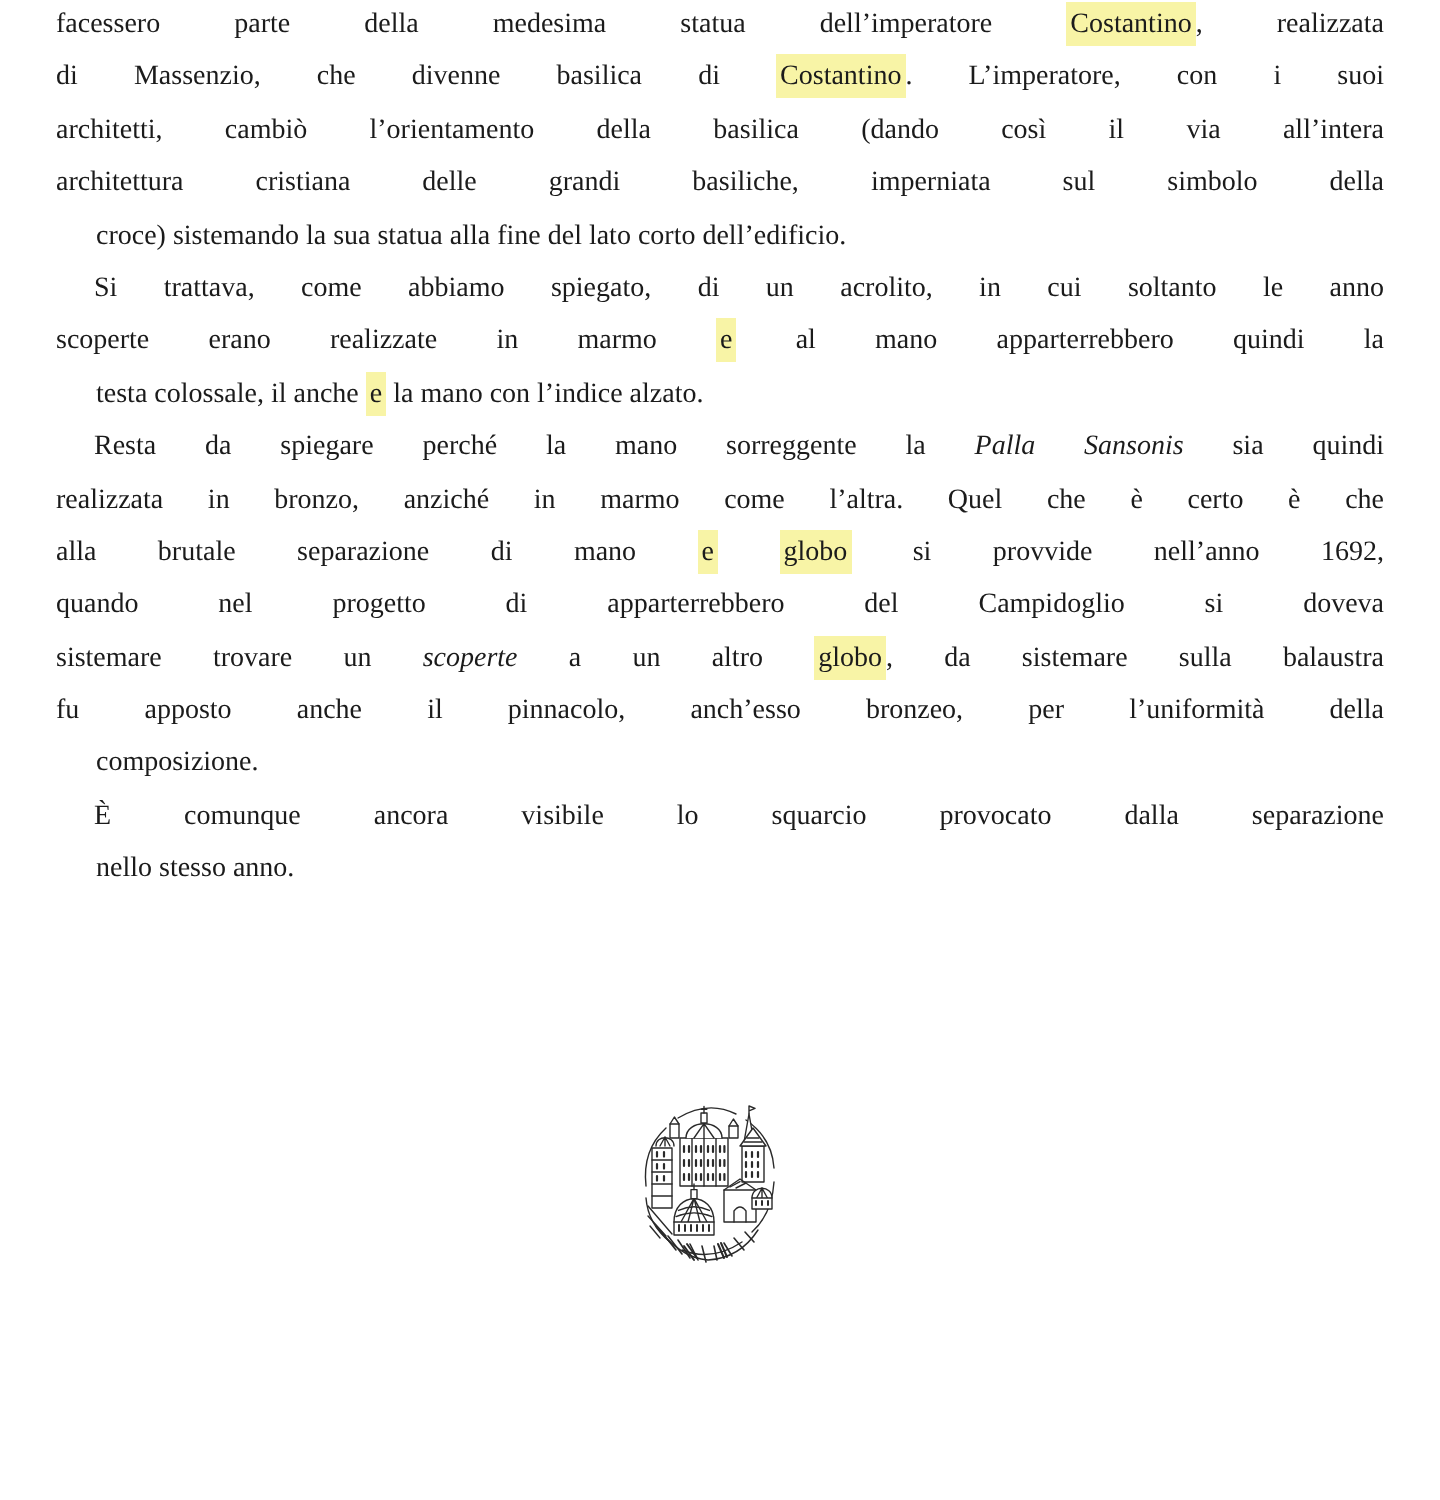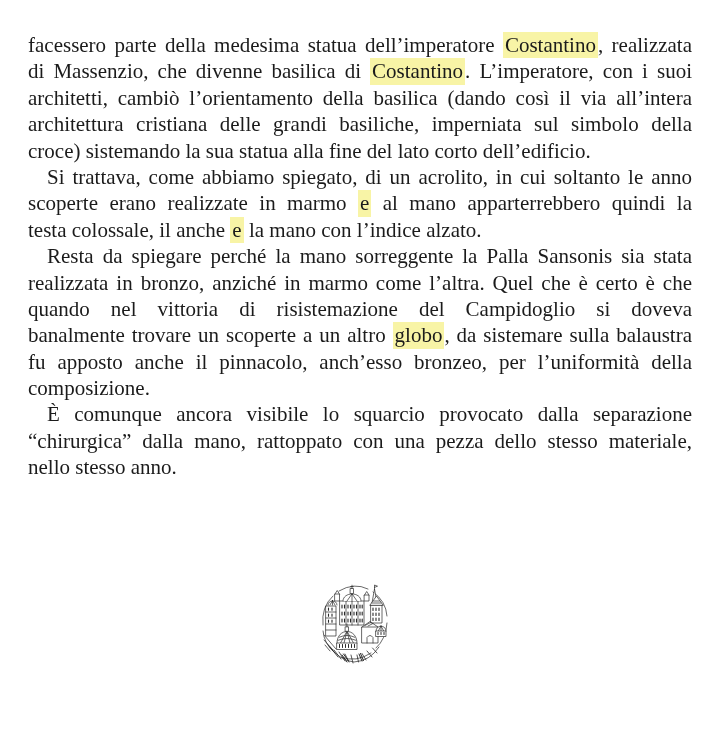--- a/index.html
+++ b/index.html
@@ -7,42 +7,43 @@
     width: 720px; height: 750px;
     background: var(--bg-color, #ffffff);
     overflow: hidden;
   }
   .page {
     position: relative;
     width: 720px; height: 750px;
     background: var(--bg-color, #ffffff);
   }
   .text-block {
-    padding: 32px 28px 0 28px;
+    padding: 0 28px 0 28px;
     font-family: "Liberation Serif", "DejaVu Serif", serif;
-    font-size: 21px;
+    font-size: 14px;
     line-height: 26.4px;
     color: var(--text-color, #1b1b1b);
   }
   .paragraph { margin: 0; }
   .line {
     height: 26.4px;
     overflow: hidden;
     text-align: justify;
     text-align-last: justify;
   }
   .line.last {
     text-align-last: left;
+    margin-left: 20px;
   }
   .line.indent { text-indent: 19px; }
   .hl {
     background: var(--hl-color, #f8f4a6);
     padding: 4px 2px 3px 2px;
   }
-  .it { }
+  .it { font-style: italic; }
   .ornament {
     margin: 98px 0 0 316px;
     width: 76px; height: 86px;
   }
   .ornament svg { display: block; }
 </style>
 </head>
 <body>
 
 <main class="page">
@@ -53,30 +54,30 @@
         <div class="line"><span>architetti, cambiò l’orientamento della basilica (dando così il via all’intera</span></div>
         <div class="line"><span>architettura cristiana delle grandi basiliche, imperniata sul simbolo della</span></div>
         <div class="line last"><span>croce) sistemando la sua statua alla fine del lato corto dell’edificio.</span></div>
       </div>
       <div class="paragraph">
         <div class="line indent"><span>Si trattava, come abbiamo spiegato, di un acrolito, in cui soltanto le anno</span></div>
         <div class="line"><span>scoperte erano realizzate in marmo </span><span class="hl">e</span><span> al mano apparterrebbero quindi la</span></div>
         <div class="line last"><span>testa colossale, il anche </span><span class="hl">e</span><span> la mano con l’indice alzato.</span></div>
       </div>
       <div class="paragraph">
-        <div class="line indent"><span>Resta da spiegare perché la mano sorreggente la </span><span class="it">Palla Sansonis</span><span> sia stata</span></div>
+        <div class="line indent"><span>Resta da spiegare perché la mano sorreggente la </span><span class="it">Palla Sansonis</span><span> sia quindi</span></div>
         <div class="line"><span>realizzata in bronzo, anziché in marmo come l’altra. Quel che è certo è che</span></div>
-        <div class="line"><span>quando nel vittoria di risistemazione del Campidoglio si doveva</span></div>
-        <div class="line"><span>banalmente trovare un </span><span class="it">scoperte</span><span> a un altro </span><span class="hl">globo</span><span>, da sistemare sulla balaustra</span></div>
+        <div class="line"><span>alla brutale separazione di mano </span><span class="hl">e</span><span> </span><span class="hl">globo</span><span> si provvide nell’anno 1692,</span></div>
+        <div class="line"><span>quando nel progetto di apparterrebbero del Campidoglio si doveva</span></div>
+        <div class="line"><span>sistemare trovare un </span><span class="it">scoperte</span><span> a un altro </span><span class="hl">globo</span><span>, da sistemare sulla balaustra</span></div>
         <div class="line"><span>fu apposto anche il pinnacolo, anch’esso bronzeo, per l’uniformità della</span></div>
         <div class="line last"><span>composizione.</span></div>
       </div>
       <div class="paragraph">
         <div class="line indent"><span>È comunque ancora visibile lo squarcio provocato dalla separazione</span></div>
-        <div class="line"><span>“chirurgica” dalla mano, rattoppato con una pezza dello stesso materiale,</span></div>
         <div class="line last"><span>nello stesso anno.</span></div>
       </div>
     </section>
 
   <figure class="ornament">
     <span>
     <svg viewBox="0 0 76 86" width="76" height="86" xmlns="http://www.w3.org/2000/svg">
       <g fill="none" stroke="#2a2a2a" stroke-width="0.7" stroke-linecap="round" stroke-linejoin="round">
 
         <path d="M7 46 Q5 28 17 17"></path>

